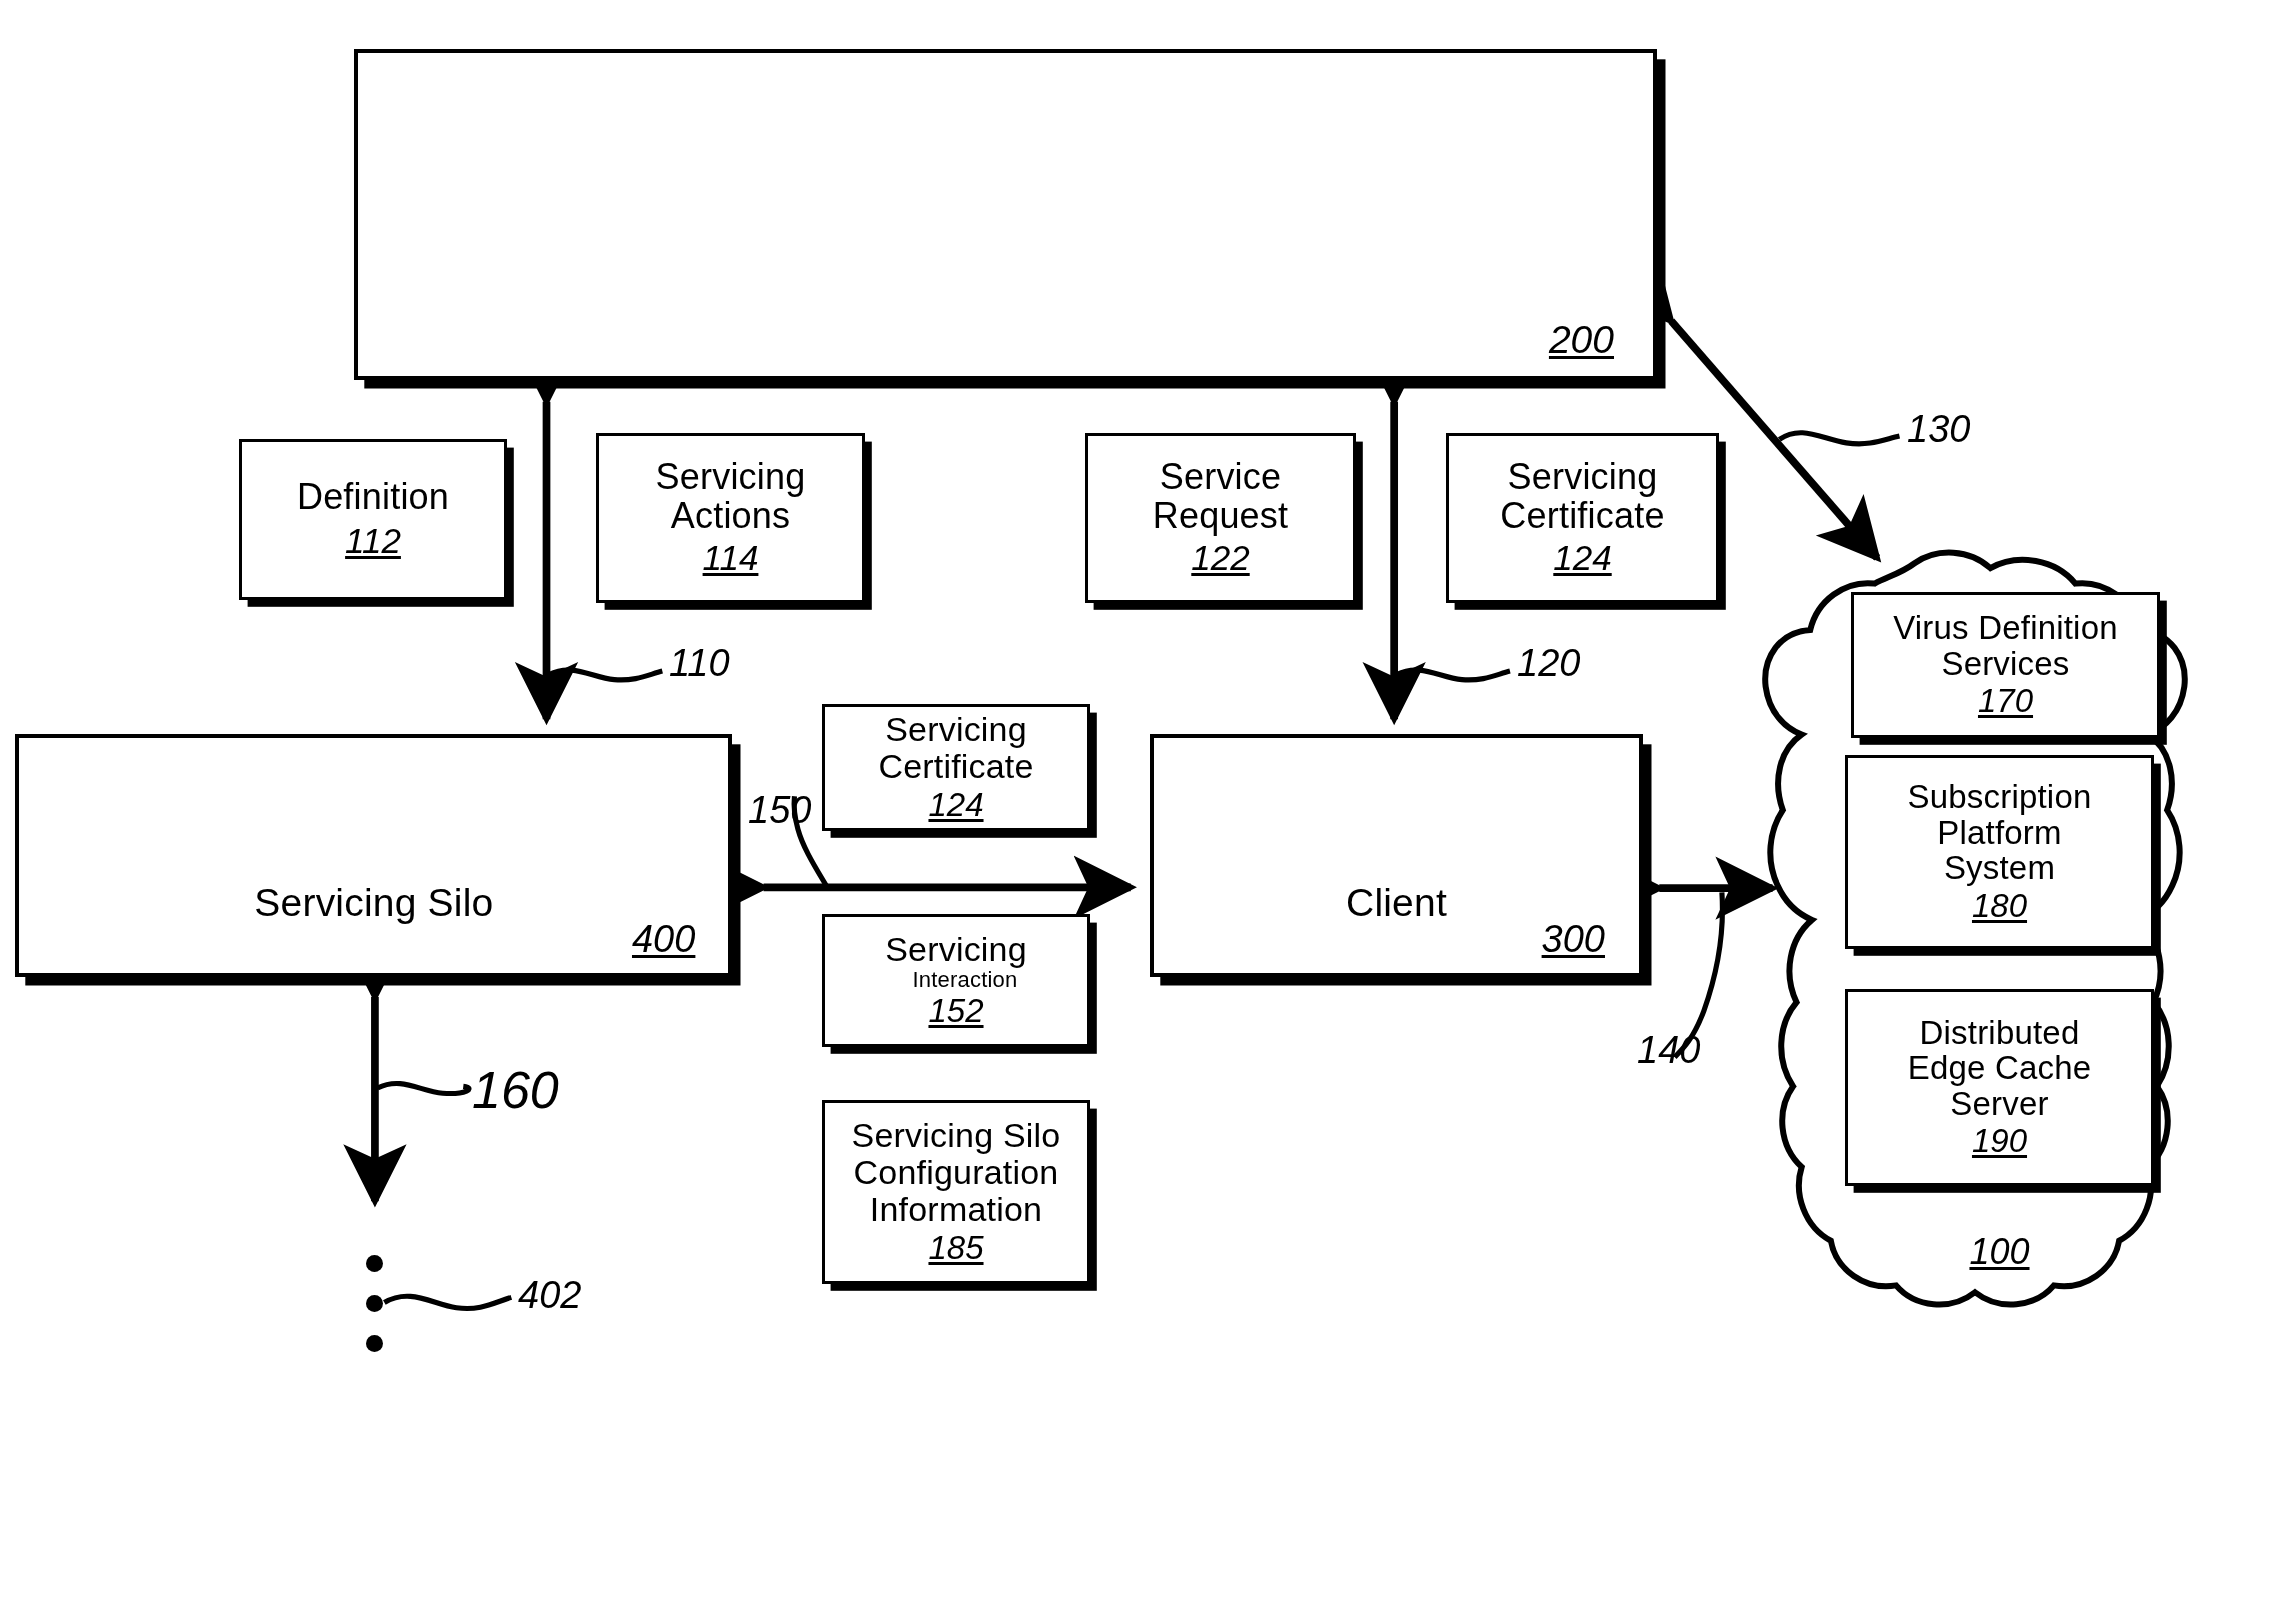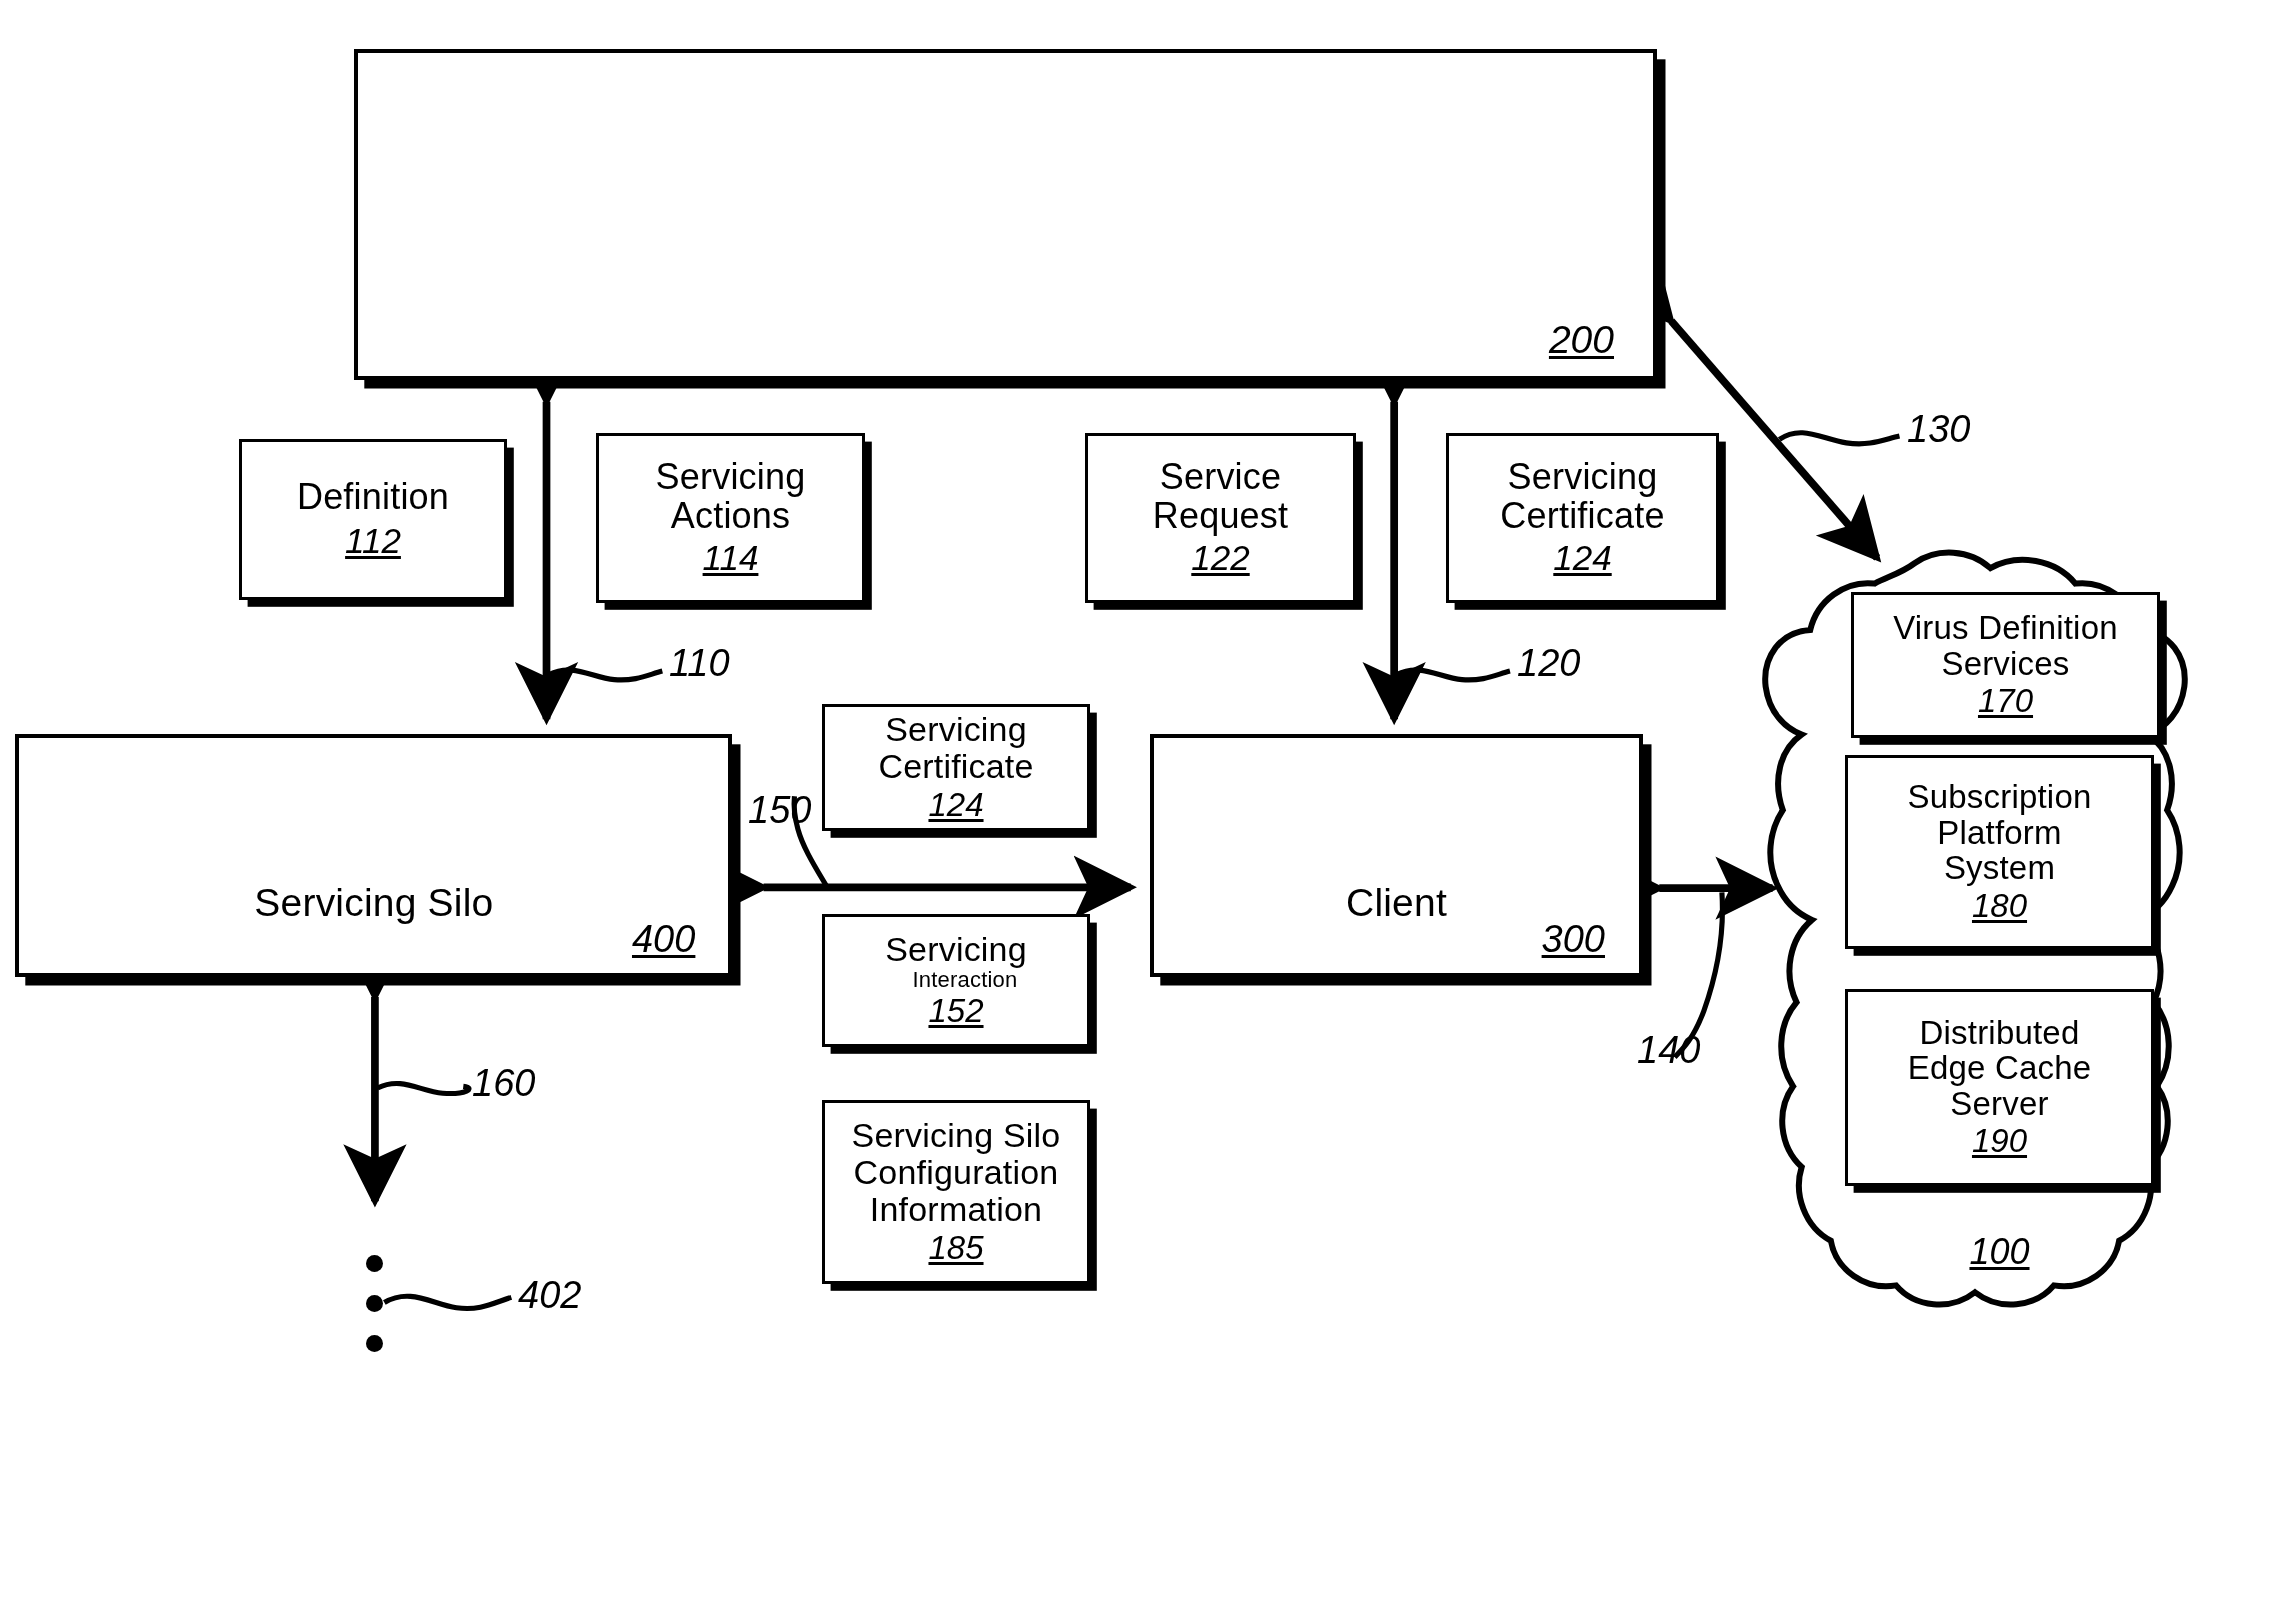--- a/index.html
+++ b/index.html
@@ -260,18 +260,18 @@
   <div class="lead-label" style="left:669px; top:644px; font-size:38px;">110</div>
 
   <div class="lead-label" style="left:1517px; top:644px; font-size:38px;">120</div>
 
   <div class="lead-label" style="left:1907px; top:410px; font-size:38px;">130</div>
 
   <div class="lead-label" style="left:1637px; top:1031px; font-size:38px;">140</div>
 
   <div class="lead-label" style="left:748px; top:791px; font-size:38px;">150</div>
 
-  <div class="lead-label" style="left:472px; top:1064px; font-size:38px;">160</div>
+  <div class="lead-label" style="left:472px; top:1064px; font-size:52px;">160</div>
 
   <div class="lead-label" style="left:518px; top:1276px; font-size:38px;">402</div>
 
 </div>
 
 
 </body></html>

